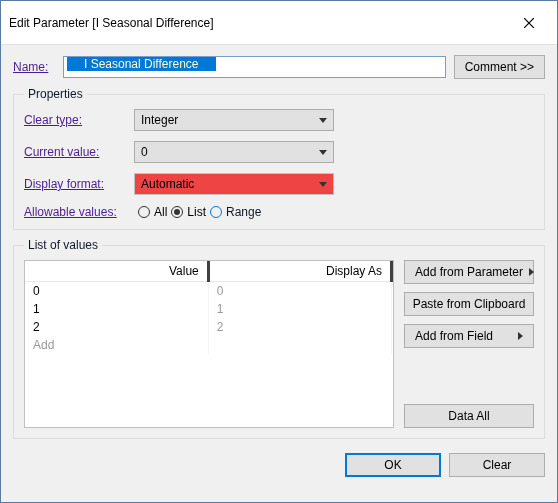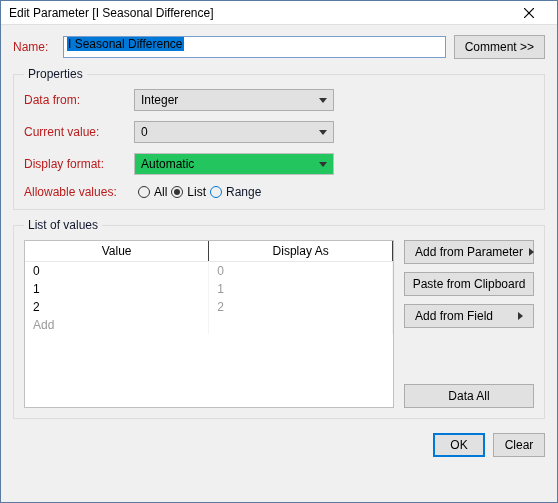--- a/index.html
+++ b/index.html
@@ -1,55 +1,55 @@
 <!DOCTYPE html>
 <html><head>
 <meta charset="utf-8">
 <style>
 * { box-sizing: border-box; font-family: "Segoe UI", Tahoma, sans-serif; font-size: 12px; }
 html, body { margin: 0; padding: 0; background: #fff; }
 .window { width: 558px; height: 503px; border: 1px solid #5a7ba0; background: #fff; display: flex; flex-direction: column; }
-.titlebar { height: 24px; background: #fff; display: flex; align-items: center; padding: 0 8px; border-bottom: 1px solid #e0e0e0; }
+.titlebar { height: 44px; background: #fff; display: flex; align-items: center; padding: 0 8px; border-bottom: 1px solid #e0e0e0; }
 .titlebar-text { flex: 1; color: #000; }
 .close-btn { width: 40px; height: 24px; display: flex; align-items: center; justify-content: center; cursor: pointer; }
 .close-btn svg { width: 10px; height: 10px; }
 .body { flex: 1; padding: 10px 12px 10px 12px; display: flex; flex-direction: column; gap: 8px; background: #f0f0f0; }
 .row { display: flex; align-items: center; gap: 8px; }
-.lbl { width: 96px; color: #b91c1c; }
+.lbl { width: 96px; color: #4c1d95; text-decoration: underline; }
 .name-input { flex: 1; height: 22px; border: 1px solid #7a9ecb; background: #fff; padding: 0 3px; }
-.name-input span { background: #0078d7; color: #000000; padding: 0 1px; }
+.name-input span { background: #0078d7; color: #fef9c3; padding: 0 17px; }
 .btn { height: 24px; background: #e1e1e1; border: 1px solid #adadad; padding: 8px 10px; display: inline-flex; align-items: center; justify-content: center; cursor: pointer; white-space: nowrap; }
 .btn.primary { border: 2px solid #0078d7; }
 fieldset { border: 1px solid #dcdcdc; margin: 0; padding: 8px 10px 10px 10px; }
 legend { padding: 0 4px; color: #0f172a; }
 .dd { height: 22px; border: 1px solid #adadad; background: #e1e1e1; display: flex; align-items: center; padding: 0 6px; position: relative; cursor: pointer; gap: 31px; }
-.dd.light { background: #22c55e; border: 1px solid #c0c0c0; }
+.dd.light { background: #ef4444; border: 1px solid #c0c0c0; }
 .dd-text { flex: 1; }
 .dd-arrow { width: 0; height: 0; border-left: 4px solid transparent; border-right: 4px solid transparent; border-top: 5px solid #333; }
 .prop-row { display: flex; align-items: center; margin-bottom: 10px; }
 .prop-row .lbl { width: 110px; }
 .prop-row .dd { width: 200px; }
 .radio-row { display: flex; align-items: center; gap: 4px; margin-top: 6px; }
 .radio { display: inline-flex; align-items: center; gap: 4px; cursor: pointer; }
 .radio-circle { width: 12px; height: 12px; border: 1px solid #333; border-radius: 50%; display: inline-flex; align-items: center; justify-content: center; }
 .radio-circle.checked::after { content: ""; width: 6px; height: 6px; background: #333; border-radius: 50%; }
 .radio-circle.blue { border-color: #0078d7; }
 .radio-label.blue { color: #0f172a; }
 .list-area { display: flex; gap: 10px; }
 .table-wrap { flex: 1; border: 1px solid #c0c0c0; background: #fff; height: 168px; }
 table { width: 100%; border-collapse: collapse; }
-th { text-align: center; font-weight: normal; padding: 3px 8px; border-right: 1px solid #404040; border-bottom: 1px solid #e8e8e8; background: #fff; }
+th { text-align: right; font-weight: normal; padding: 3px 8px; border-right: 3px solid #404040; border-bottom: 1px solid #e8e8e8; background: #fff; }
 td { padding: 2px 8px; border-right: 1px solid #f4f4f4; color: #000; }
 td.muted, .muted { color: #9a9a9a; }
 .side-btns { width: 130px; display: flex; flex-direction: column; gap: 8px; }
 .side-btns .btn { width: 100%; justify-content: space-between; }
 .side-btns .spacer { flex: 1; }
 .tri { width: 0; height: 0; border-top: 4px solid transparent; border-bottom: 4px solid transparent; border-left: 5px solid #333; margin-left: 6px; }
 .footer { display: flex; justify-content: flex-end; gap: 8px; padding-top: 6px; }
-.footer .btn { width: 52px; justify-content: center; }
+.footer .btn { width: 96px; justify-content: center; }
 </style>
 </head>
 <body>
 
 <div class="window">
   <div class="titlebar">
     <div class="titlebar-text">Edit Parameter [I Seasonal Difference]</div>
     <div class="close-btn">
       <svg viewBox="0 0 10 10">
           <line x1="0" y1="0" x2="10" y2="10" stroke="#000" stroke-width="1.2"></line>
@@ -67,21 +67,21 @@
       </div>
       <div class="btn">
         <span>Comment &gt;&gt;</span>
       </div>
     </div>
 
     <fieldset>
       <legend>Properties</legend>
 
       <div class="prop-row">
-        <div class="lbl">Data from:</div>
+        <div class="lbl">Clear type:</div>
         <div class="dd">
           <div class="dd-text">Integer</div>
           <div class="dd-arrow"></div>
         </div>
       </div>
 
       <div class="prop-row">
         <div class="lbl">Current value:</div>
         <div class="dd">
           <div class="dd-text">0</div>

